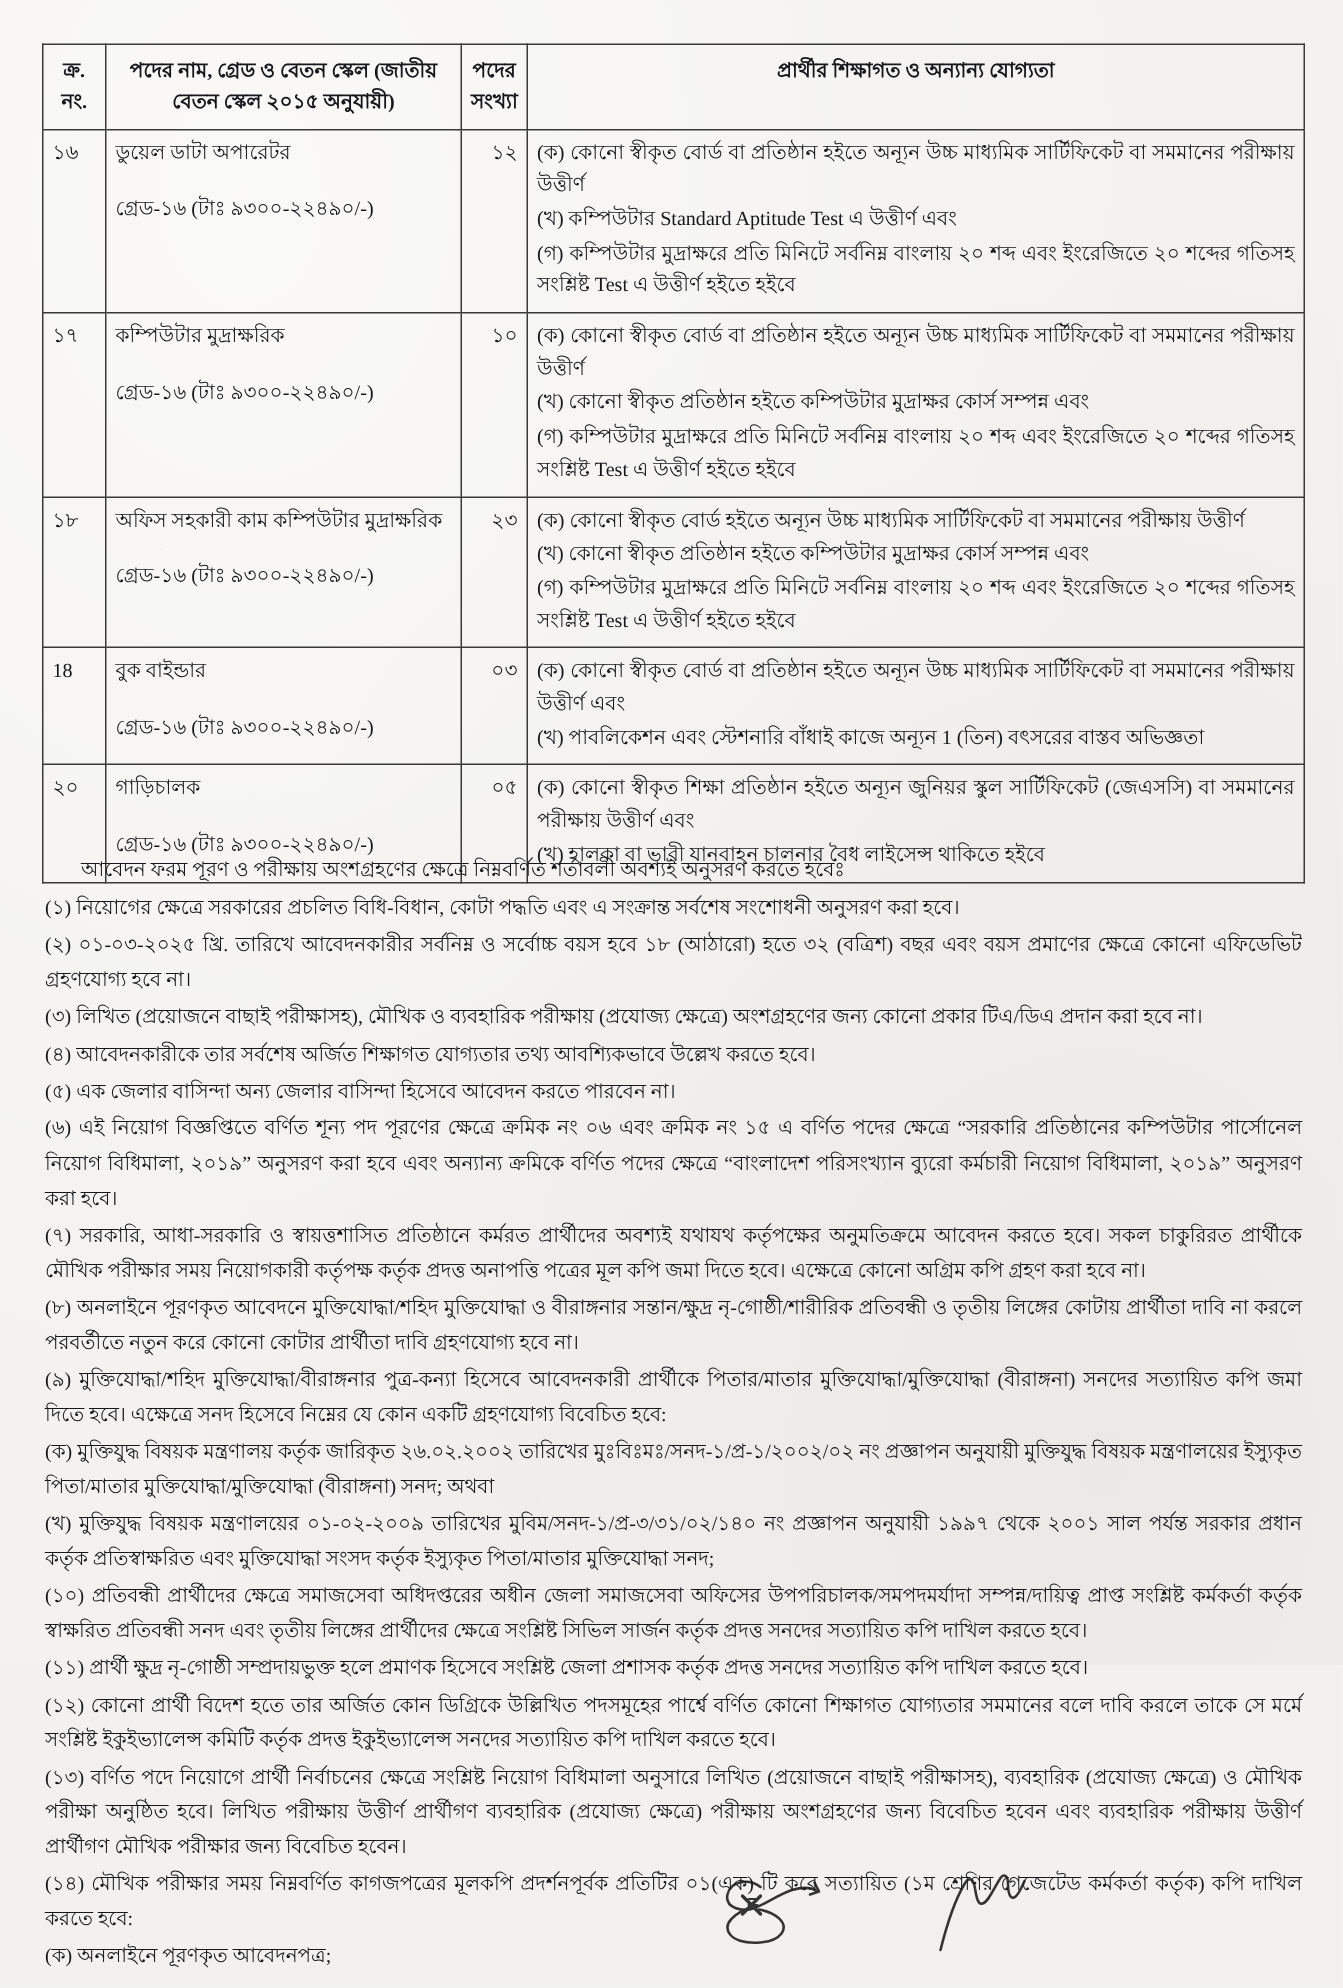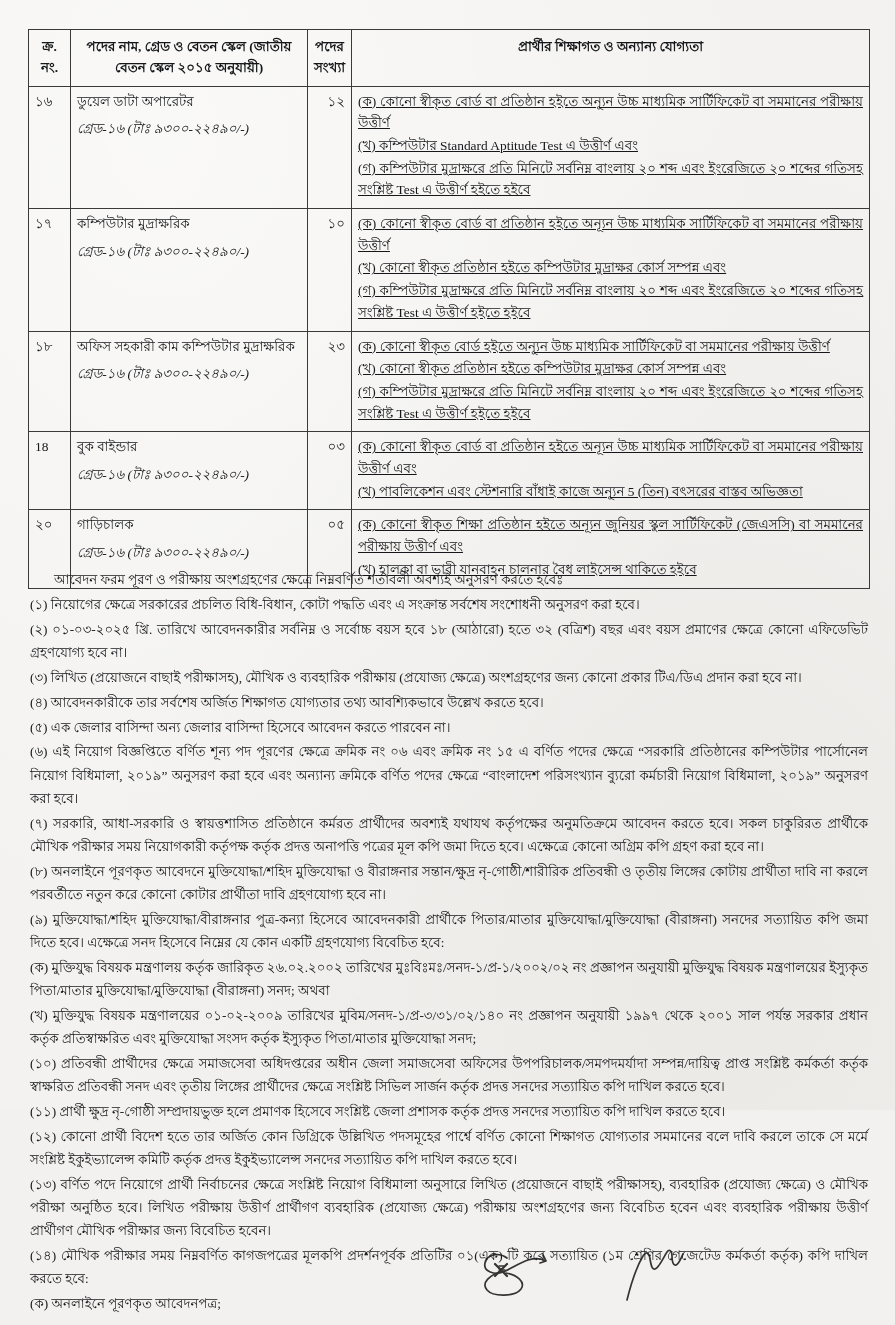--- a/index.html
+++ b/index.html
@@ -65,29 +65,28 @@
   .cell-num {
     text-align: right;
     font-size: 13.6px;
     padding-top: 6px;
   }
   .cell-post {
     font-size: 13.4px;
     padding-top: 6px;
   }
   .post-name { display: block; }
-  .post-grade { display: block; margin-top: 6px; font-style: italic; }
+  .post-grade { display: block; margin-top: 16px; }
 
   .cell-qual { font-size: 13.3px; }
   .qual-line {
     display: block;
     text-align: justify;
     text-justify: inter-word;
     margin: 0 0 1px 0;
-    text-decoration: underline;
   }
   .qual-line.cont { text-align: left; }
 
   
   .body-text {
     position: absolute;
     left: 30px;
     top: 568px;
     width: 838px;
     font-size: 13.3px;
@@ -195,21 +194,21 @@
 
         <tr>
           <td class="cell-sl">18</td>
           <td class="cell-post">
             <span class="post-name">বুক বাইন্ডার</span>
             <span class="post-grade">গ্রেড-১৬ (টাঃ ৯৩০০-২২৪৯০/-)</span>
           </td>
           <td class="cell-num">০৩</td>
           <td class="cell-qual">
             <span class="qual-line">(ক) কোনো স্বীকৃত বোর্ড বা প্রতিষ্ঠান হইতে অন্যূন উচ্চ মাধ্যমিক সার্টিফিকেট বা সমমানের পরীক্ষায় উত্তীর্ণ এবং</span>
-            <span class="qual-line cont">(খ) পাবলিকেশন এবং স্টেশনারি বাঁধাই কাজে অন্যূন 5 (তিন) বৎসরের বাস্তব অভিজ্ঞতা</span>
+            <span class="qual-line cont">(খ) পাবলিকেশন এবং স্টেশনারি বাঁধাই কাজে অন্যূন 1 (তিন) বৎসরের বাস্তব অভিজ্ঞতা</span>
           </td>
         </tr>
 
         <tr>
           <td class="cell-sl">২০</td>
           <td class="cell-post">
             <span class="post-name">গাড়িচালক</span>
             <span class="post-grade">গ্রেড-১৬ (টাঃ ৯৩০০-২২৪৯০/-)</span>
           </td>
           <td class="cell-num">০৫</td>

